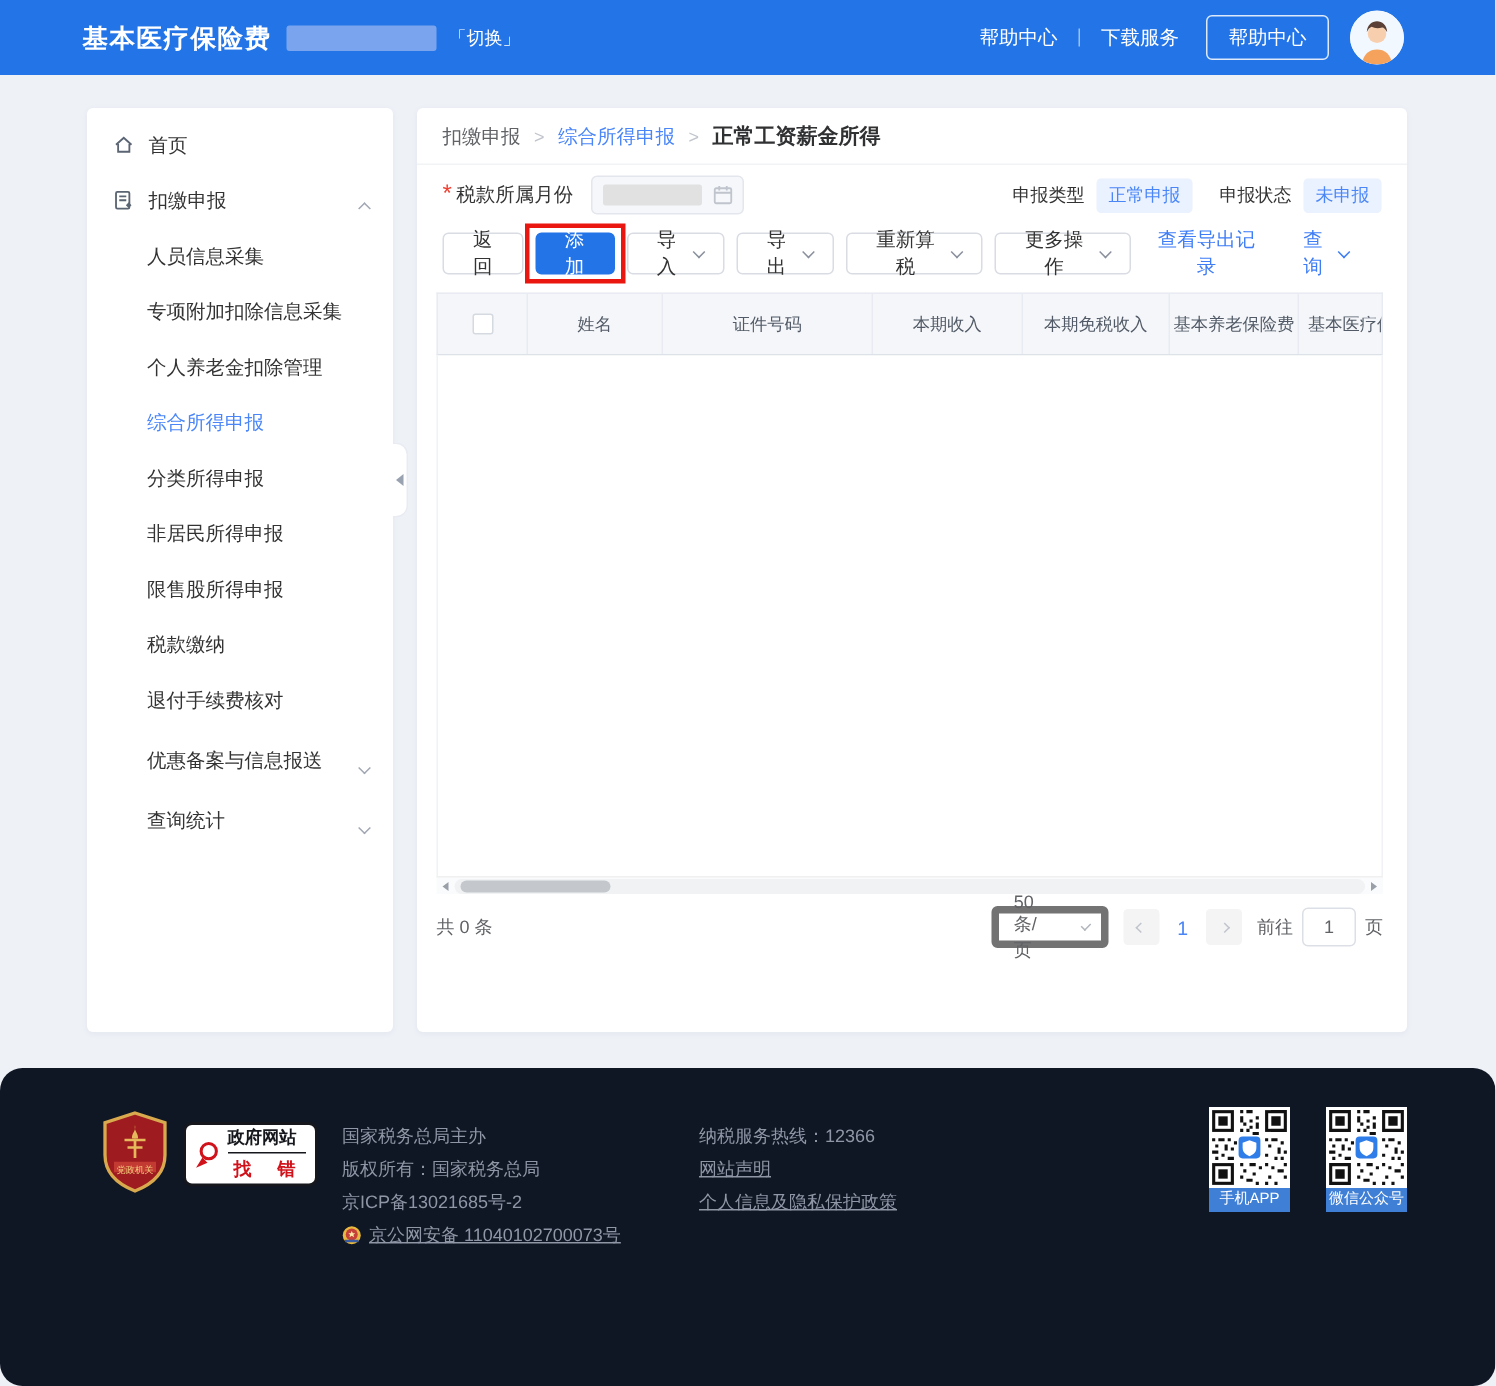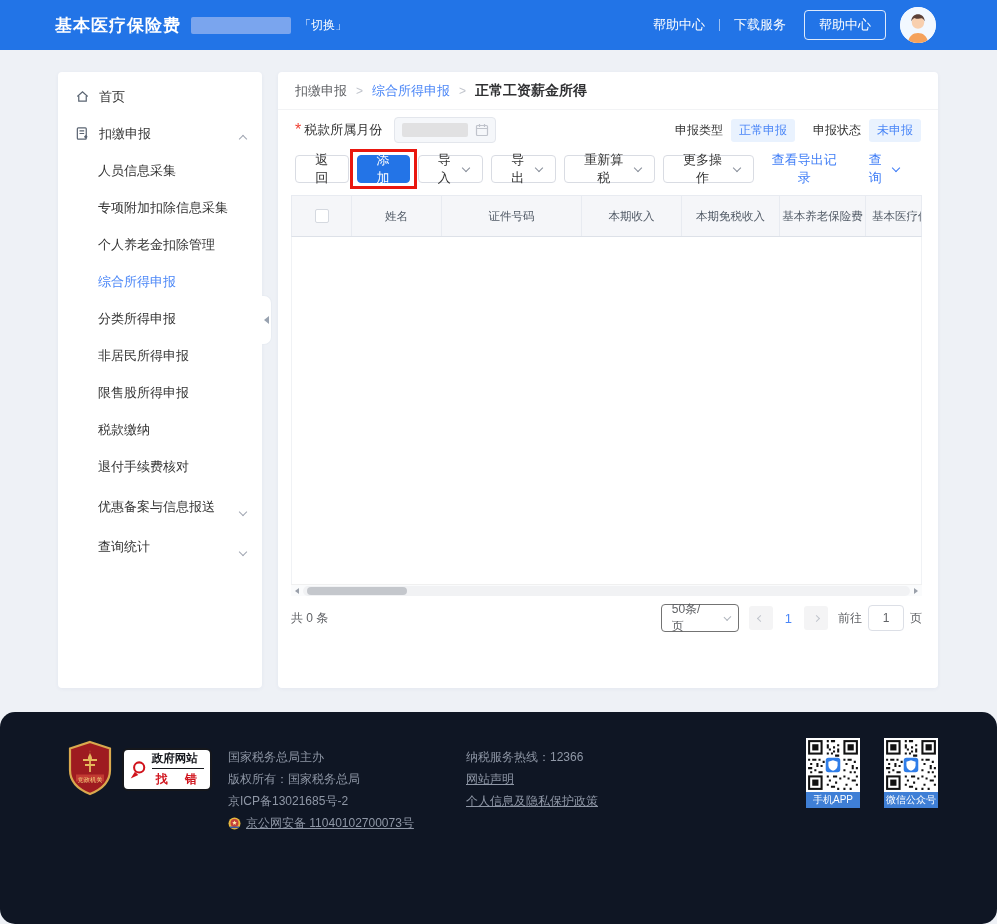--- a/index.html
+++ b/index.html
@@ -77,21 +77,21 @@
   .hscroll { height:12px; display:flex; align-items:center; background:#fafbfc; border-top:1px solid #f0f0f0; }
   .sb-arrow { width:12px; height:12px; display:flex; align-items:center; justify-content:center; cursor:pointer; }
   .tri-l { width:0;height:0;border-top:3.5px solid transparent;border-bottom:3.5px solid transparent;border-right:4.5px solid #9aa0aa; }
   .tri-r { width:0;height:0;border-top:3.5px solid transparent;border-bottom:3.5px solid transparent;border-left:4.5px solid #9aa0aa; }
   .sb-track { flex:1; height:10px; background:#f1f2f4; border-radius:5px; position:relative; }
   .sb-thumb { position:absolute; left:4px; top:1px; width:100px; height:8px; background:#c4c7cc; border-radius:4px; cursor:grab; }
 
   
   .pager { margin:8px 16px 0 13px; display:flex; align-items:center; font-size:12px; color:#606266; }
   .pg-right { margin-left:auto; display:flex; align-items:center; gap:10px; }
-  .pg-size { width:78px; height:28px; border:1px solid #737373; border-radius:4px; display:flex; align-items:center; justify-content:center; padding:0 8px 0 10px; cursor:pointer;gap:24px; }
+  .pg-size { width:78px; height:28px; border:5px solid #737373; border-radius:4px; display:flex; align-items:center; justify-content:center; padding:0 8px 0 10px; cursor:pointer;gap:24px; }
   .pg-size .chev { border-color:#b0b5bd; margin-top:-2px; }
   .pg-btn { width:24px; height:24px; background:#f4f4f5; border-radius:3px; display:flex; align-items:center; justify-content:center; cursor:pointer; }
   .pg-btn .chev { width:5px; height:5px; border-color:#c0c4cc; margin:0; }
   .chev.left { transform:rotate(135deg); } .chev.right { transform:rotate(-45deg); }
   .pg-cur { color:#4a86f7; font-size:13px; padding:0 2px; }
   .pg-goto { display:flex; align-items:center; gap:6px; }
   .pg-input { width:36px; height:26px; border:1px solid #dcdfe6; border-radius:4px; text-align:center; font-size:12px; color:#606266; font-family:inherit; }
 
   
   .footer { position:relative; height:212px; background:#0f1624;border-radius:15px; }

